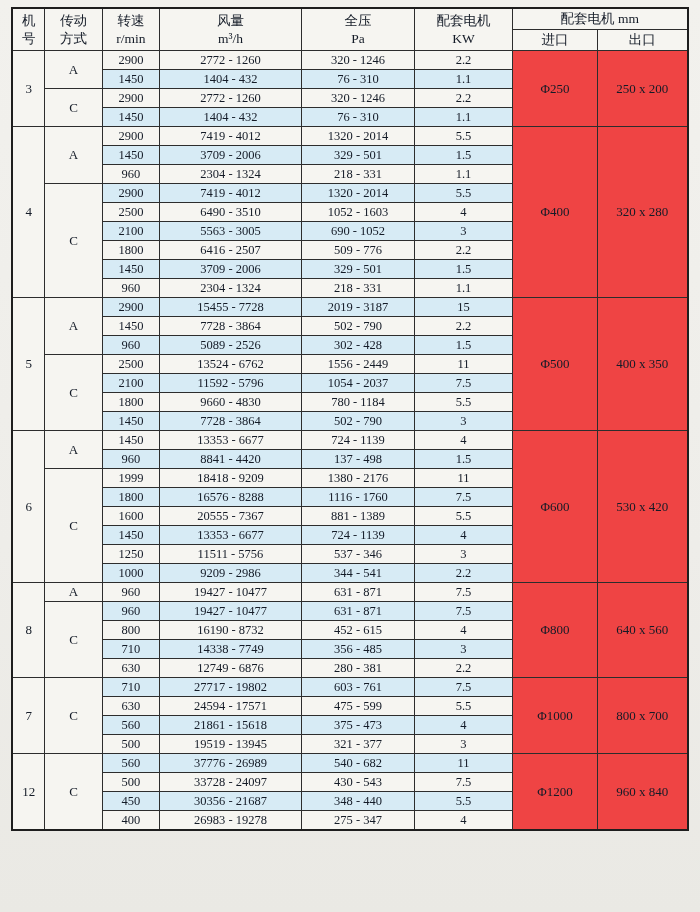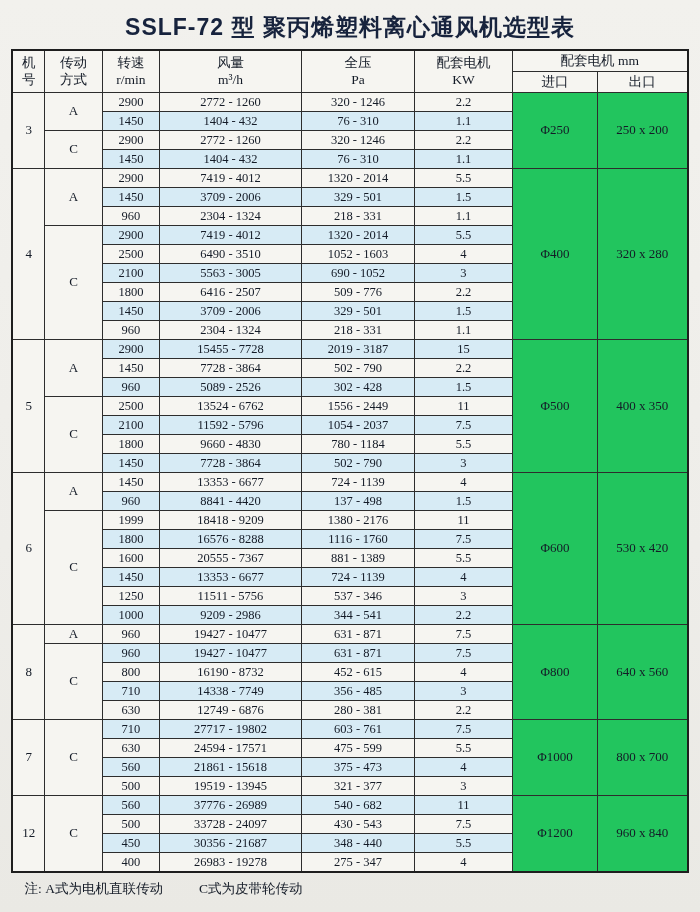--- a/index.html
+++ b/index.html
@@ -45,37 +45,36 @@
     background: #f6f5f1;
   }
   tbody td {
     font-size: 12.5px;
     line-height: 18px;
     height: 18px;
     background: #f6f5f1;
   }
   tbody td.alt { background: #d7ebf5; }
   tbody td.machine-no, tbody td.mode { font-size: 13px; background: #f6f5f1; }
-  tbody td.duct { font-size: 13px; background: #22c55e; }
+  tbody td.duct { font-size: 13px; background: #ef4444; }
   .note {
     width: 675px;
     margin: 7px auto 0 auto;
     box-sizing: border-box;
     padding-left: 12px;
     font-size: 13.5px;
     color: #141b27;
   }
   .note .gap { display: inline-block; width: 36px; }
 </style>
 </head>
 <body>
 
 <div class="page">
 
-  <div class="title">SSLF-72 型 聚丙烯塑料离心通风机选型表</div>
 
   <table class="sel">
     <colgroup>
       <col style="width:32px">
         <col style="width:58px">
         <col style="width:57px">
       <col style="width:142px">
         <col style="width:113px">
         <col style="width:98px">
       <col style="width:85px">
@@ -390,18 +389,14 @@
         </tr>
         <tr>
           <td>400</td>
           <td>26983 - 19278</td>
           <td>275 - 347</td>
           <td>4</td>
         </tr>
       </tbody>
   </table>
 
-  <div class="note">
-    <span>注:</span>
-    <span>A式为电机直联传动</span><span class="gap"></span><span>C式为皮带轮传动</span>
-  </div>
 
 </div>
 
 </body></html>

